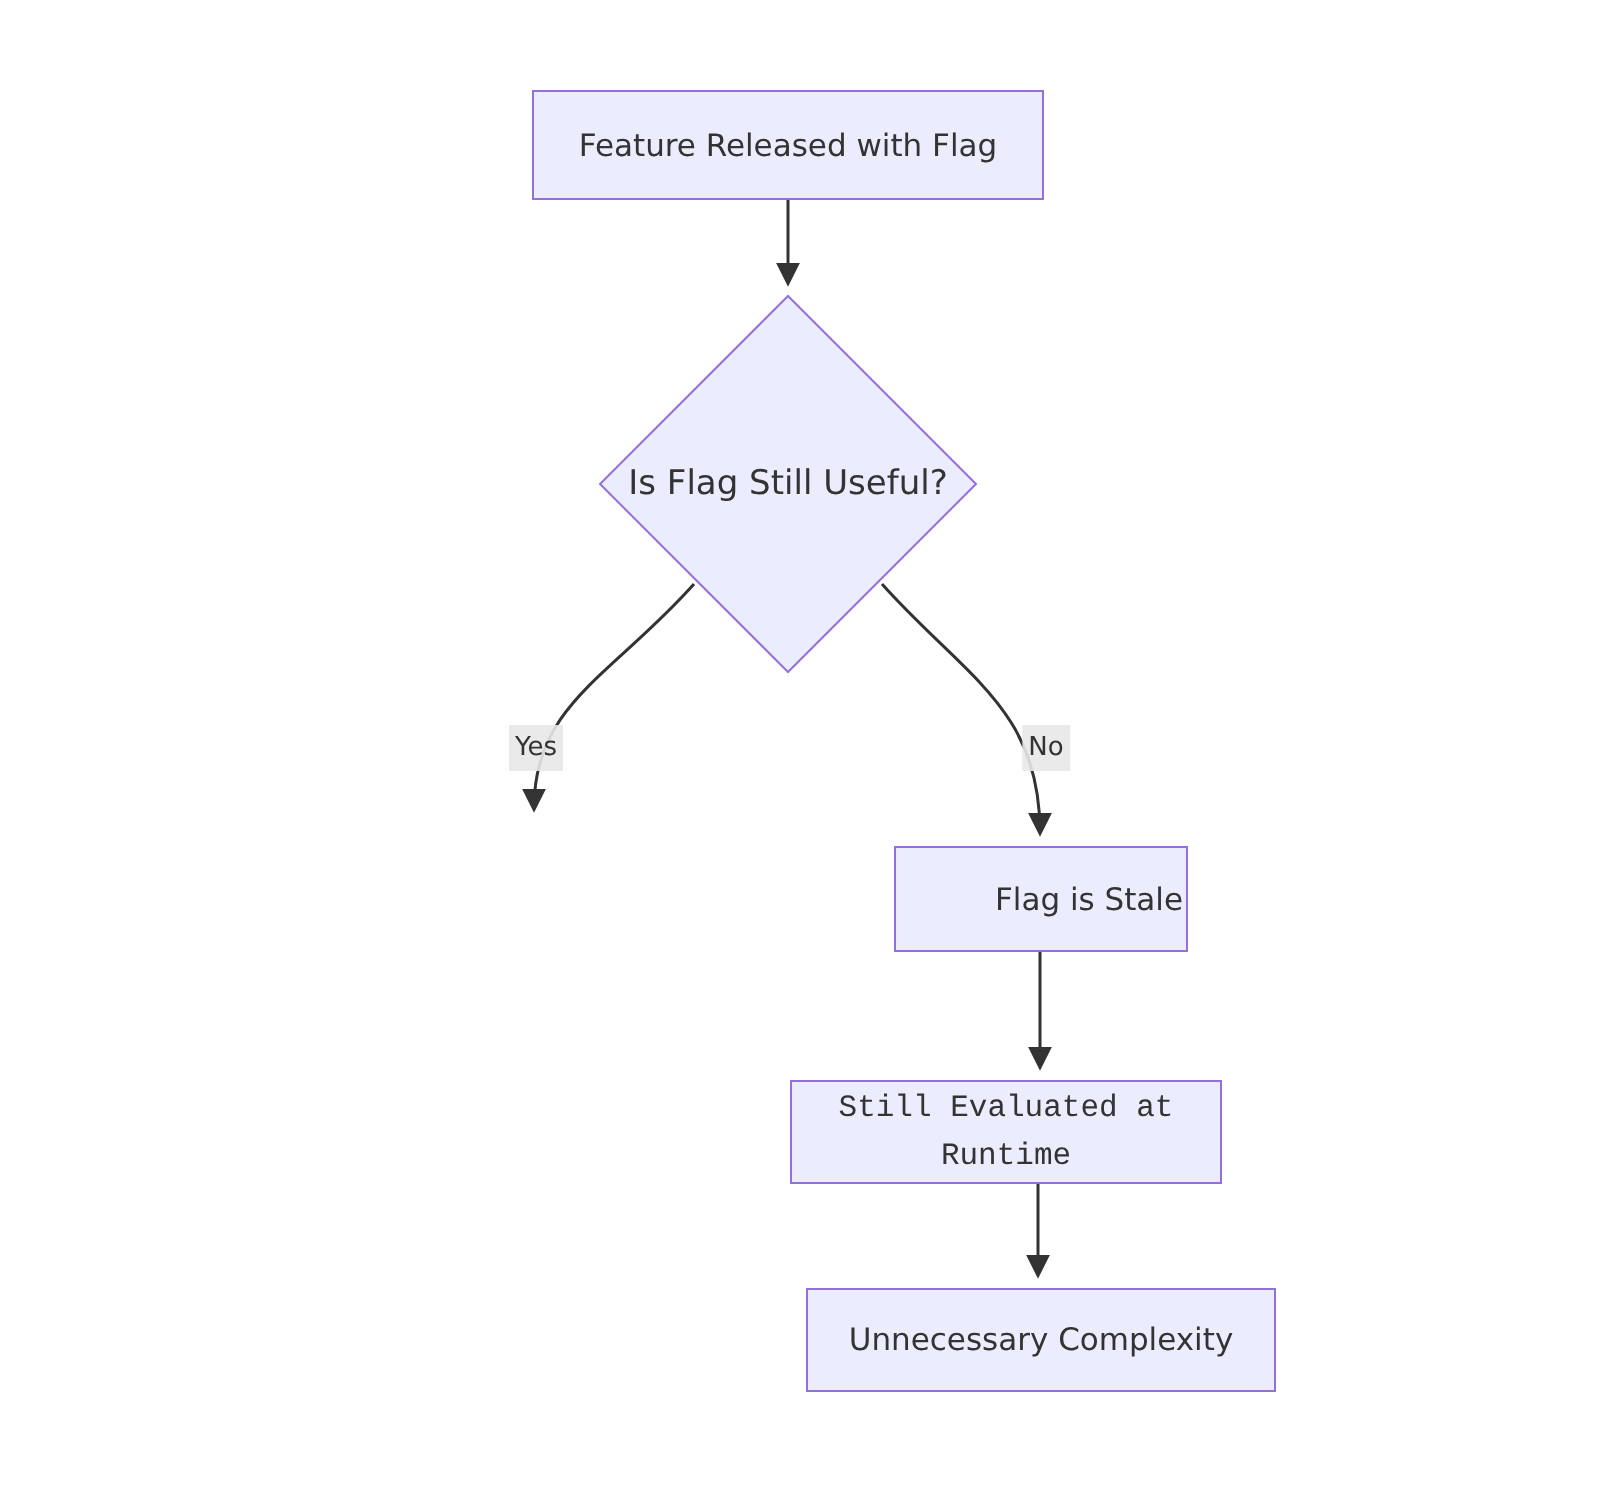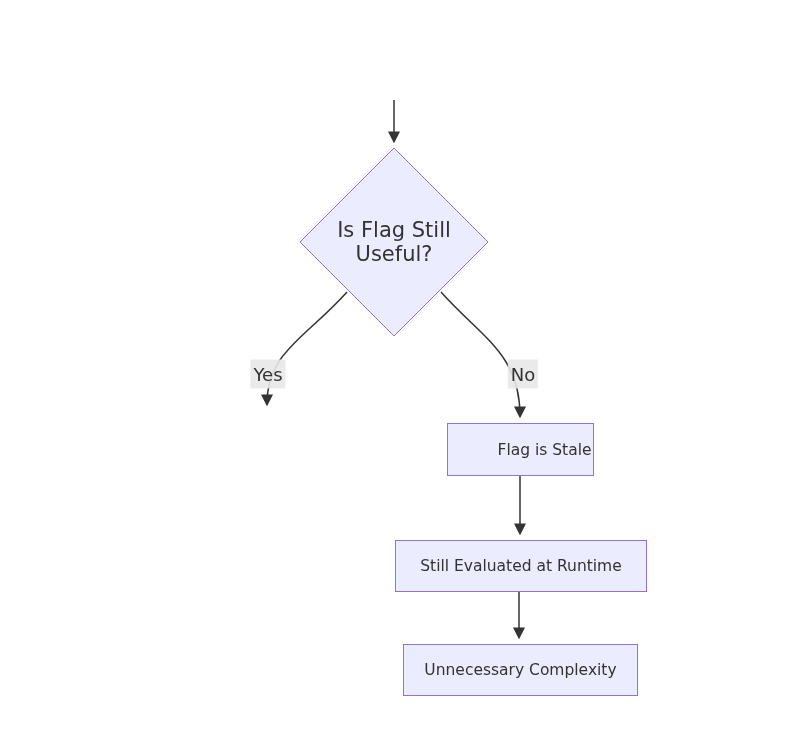--- a/index.html
+++ b/index.html
@@ -35,36 +35,36 @@
     justify-content: center;
     text-align: center;
   }
   .diamond-label {
     position: absolute;
     display: flex;
     align-items: center;
     justify-content: center;
     text-align: center;
     color: #333333;
-    font-size: 21px;
+    font-size: 17px;
     background: transparent;
     border: none;
   }
   .node-feature   { left: 266px; top: 45px;  width: 256px; height: 55px; }
   .label-diamond  { left: 300px; top: 148px; width: 188px; height: 188px; }
   .node-keep      { left: 137px; top: 411px; width: 262px; height: 78px; padding: 0 28px; }
   .node-stale     { left: 447px; top: 423px; width: 147px; height: 53px; padding-left: 48px; }
-  .node-runtime   { left: 395px; top: 540px; width: 252px; height: 52px; }
+  .node-runtime   { left: 395px; top: 540px; width: 216px; height: 52px; font-family: Liberation Mono, monospace; }
   .node-complex   { left: 403px; top: 644px; width: 235px; height: 52px; align-items: center; }
   .edge-label {
     position: absolute;
     transform: translate(-50%, -50%);
     background: rgba(232,232,232,0.9);
     color: #333333;
-    font-size: 18px;
+    font-size: 13px;
     padding: 4px 3px;
     white-space: nowrap;
   }
   .edge-label-yes { left: 268px; top: 374px; }
   .edge-label-no  { left: 523px; top: 374px; text-align: center; }
 </style>
 </head>
 <body>
 
 <div id="canvas">
@@ -82,20 +82,23 @@
 
     <path d="M347,292 C306,338 267,352 267,404" fill="none" stroke="#333333" stroke-width="1.5" marker-end="url(#arrowhead)"></path>
 
     <path d="M441,292 C482,338 520,354 520,416" fill="none" stroke="#333333" stroke-width="1.5" marker-end="url(#arrowhead)"></path>
 
     <path d="M520,476 L520,533" fill="none" stroke="#333333" stroke-width="1.5" marker-end="url(#arrowhead)"></path>
 
     <path d="M519,592 L519,637" fill="none" stroke="#333333" stroke-width="1.5" marker-end="url(#arrowhead)"></path>
   </svg>
 
+  <div class="node node-feature">
+    <span>Feature Released with Flag</span>
+  </div>
 
   <div class="diamond-label label-diamond">
     <span>Is Flag Still Useful?</span>
   </div>
 
 
   <div class="node node-stale">
     <span>Flag is Stale</span>
   </div>
 

